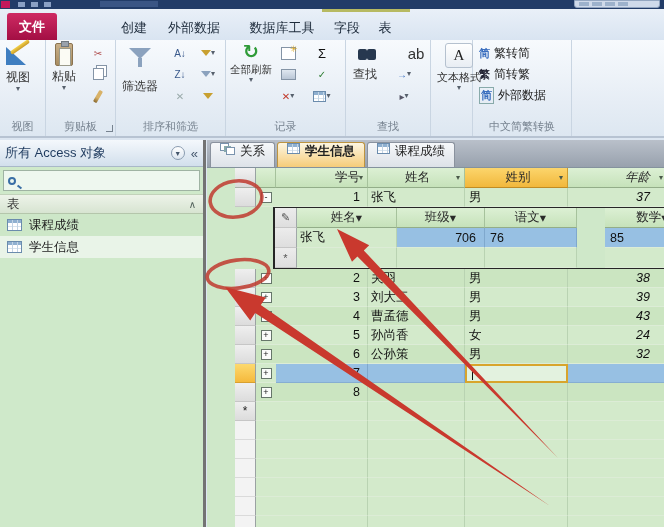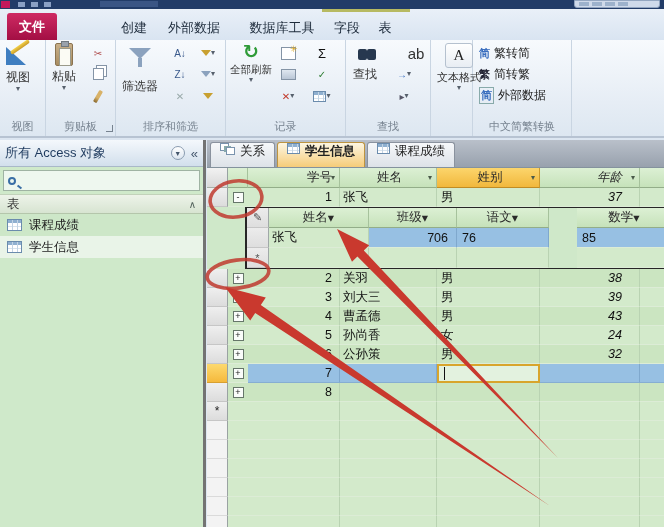--- a/index.html
+++ b/index.html
@@ -76,21 +76,21 @@
   
   .doctabs{position:absolute;left:207px;top:140px;width:457px;height:28px;background:linear-gradient(#b9c0ca,#98a1ad);display:flex;align-items:flex-end;padding-left:3px;gap:2px;border-bottom:1px solid #84929d;}
   .dtab{height:25px;display:flex;align-items:flex-start;gap:5px;padding:0 9px;font-size:12.5px;color:#222;border:1px solid #8a929e;border-bottom:none;border-radius:3px 3px 0 0;background:linear-gradient(#f6f8fa,#dde2e8);}
   .dtab.active{background:linear-gradient(#fdf6e2,#f6cc79);border-color:#bd9440;font-weight:bold;}
   .relicon{width:15px;height:12px;position:relative;}
   .relicon:before{content:"";position:absolute;left:0;top:0;width:7px;height:6px;background:#fff;border:1px solid #7a93ad;}
   .relicon:after{content:"";position:absolute;right:0;bottom:0;width:7px;height:6px;background:#fff;border:1px solid #7a93ad;box-shadow:-3px -2px 0 -1px #8aa;}
   .dtabicon{width:13px;height:11px;}
 
   
-  .sheet{position:absolute;left:207px;top:168px;width:457px;height:359px;background:#cfe8c9;overflow:hidden;}
+  .sheet{position:absolute;left:207px;top:168px;width:457px;height:359px;background:#cfe8c9;overflow:hidden;padding-left:28px;}
   .hrow{display:flex;height:20px;}
   .hcell{background:linear-gradient(#dcf0d4,#c6e2ba);border-right:1px solid #a6c29c;border-bottom:1px solid #93ad89;font-size:12.5px;color:#2a2a2a;display:flex;align-items:center;justify-content:center;position:relative;flex:none;}
   .hcell .hdd{position:absolute;right:4px;font-size:8px;color:#4a5a4a;}
   .hcell.amber{background:linear-gradient(#fcd56c,#f1b83c);border-right-color:#cc9a2e;border-bottom-color:#c08c24;}
   .selh{background:linear-gradient(#f2f2f2,#d9d9d9);border-right:1px solid #98a2a2;border-bottom:1px solid #a8b0a8;flex:none;}
   .drow{display:flex;height:19px;}
   .sel{width:21px;flex:none;background:linear-gradient(#efefef,#dcdcdc);border-right:1px solid #9aa2a2;border-bottom:1px solid #c6c6c6;display:flex;align-items:center;justify-content:center;font-size:12px;color:#222;}
   .sel.active{background:linear-gradient(#fdd96e,#f5b93c);border-bottom-color:#d8a030;}
   .sel.faded{background:#f3f3f3;border-bottom-color:#dadada;}
   .exp{width:20px;flex:none;display:flex;align-items:center;justify-content:center;border-bottom:1px solid #dcecd6;}

